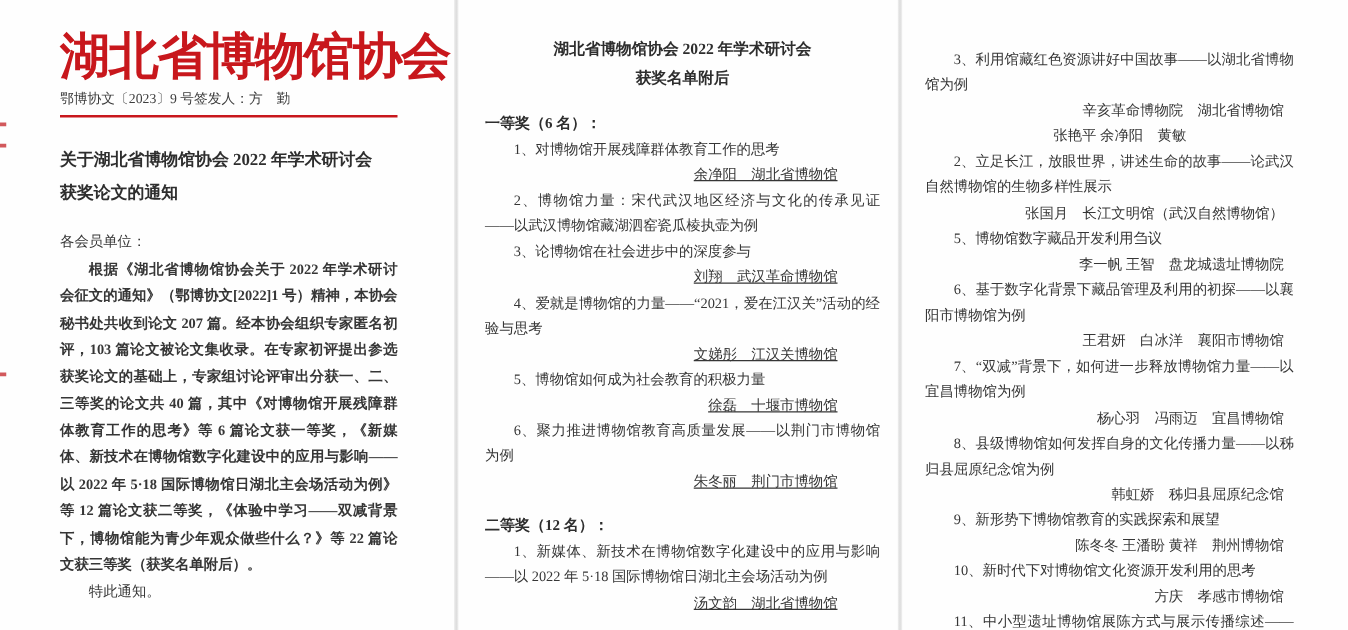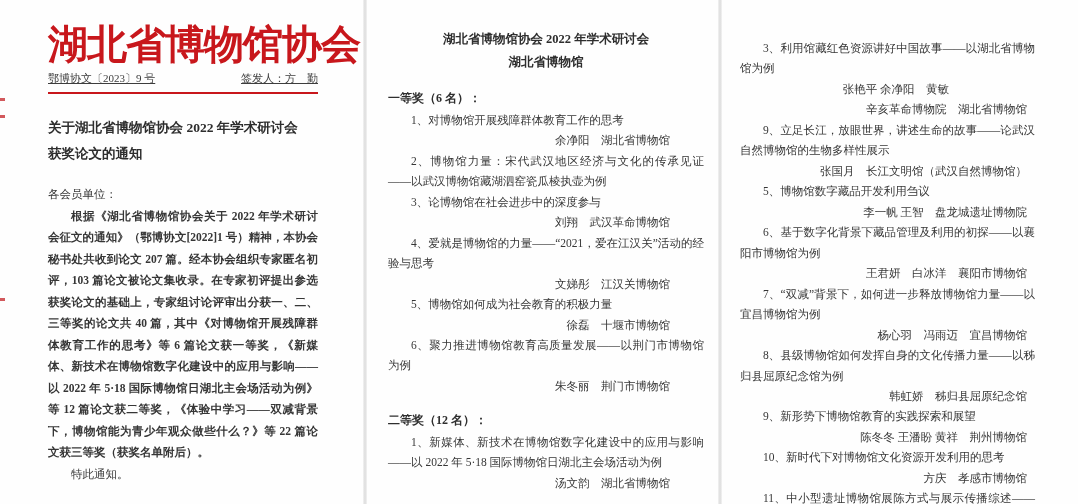--- a/index.html
+++ b/index.html
@@ -36,24 +36,22 @@
     font-weight: bold;
     color: #c8171c;
     text-align: center;
     letter-spacing: -1px;
     white-space: nowrap;
     line-height: 1.15;
   }
   .doc-line {
     margin-top: 3px;
     display: flex;
-    justify-content: space-between;
     font-size: 11px;
     color: #3d3d3d;
-    text-decoration: underline;
   }
   .red-rule {
     margin-top: 6px;
     height: 2px;
     background: #c8171c;
   }
   .notice-title {
     margin-top: 21px;
     text-align: left;
     font-weight: bold;
@@ -105,21 +103,21 @@
     font-size: 11.5px;
     line-height: 1.78;
     text-align: justify;
     text-indent: 2em;
   }
   .entry-authors {
     font-size: 11.5px;
     line-height: 1.78;
     text-align: right;
   }
-  .page2 .entry-authors { padding-right: 34px; }
+  .page2 .entry-authors { padding-right: 34px; text-decoration: underline; }
   .page3 .entry-authors { padding-right: 8px; }
   .page3 .entry-authors.inset { padding-right: 86px; }
   .page3-content { margin-top: 38px; }
 </style>
 </head>
 <body>
 
 <div class="canvas">
 
   <div class="page page1">
@@ -143,21 +141,21 @@
     <div class="body-para">根据《湖北省博物馆协会关于 2022 年学术研讨会征文的通知》（鄂博协文[2022]1 号）精神，本协会秘书处共收到论文 207 篇。经本协会组织专家匿名初评，103 篇论文被论文集收录。在专家初评提出参选获奖论文的基础上，专家组讨论评审出分获一、二、三等奖的论文共 40 篇，其中《对博物馆开展残障群体教育工作的思考》等 6 篇论文获一等奖，《新媒体、新技术在博物馆数字化建设中的应用与影响——以 2022 年 5·18 国际博物馆日湖北主会场活动为例》等 12 篇论文获二等奖，《体验中学习——双减背景下，博物馆能为青少年观众做些什么？》等 22 篇论文获三等奖（获奖名单附后）。</div>
     <div class="closing">特此通知。</div>
 
   </div>
 
   <div class="page-gap"></div>
 
   <div class="page page2">
     <div class="list-title">
       <div>湖北省博物馆协会 2022 年学术研讨会</div>
-      <div>湖北省博物馆</div>
+      <div>获奖名单附后</div>
     </div>
 
     <div class="prize-heading">一等奖（6 名）：</div>
 
     <div>
       <div class="entry-title">1、对博物馆开展残障群体教育工作的思考</div>
       <div class="entry-authors">余净阳　湖北省博物馆</div>
     </div>
     <div>
       <div class="entry-title">2、博物馆力量：宋代武汉地区经济与文化的传承见证——以武汉博物馆藏湖泗窑瓷瓜棱执壶为例</div>
@@ -188,25 +186,25 @@
 
   </div>
 
   <div class="page-gap"></div>
 
   <div class="page page3">
     <div class="page3-content">
 
       <div>
         <div class="entry-title">3、利用馆藏红色资源讲好中国故事——以湖北省博物馆为例</div>
+        <div class="entry-authors">辛亥革命博物院　湖北省博物馆</div>
         <div class="entry-authors inset">张艳平 余净阳　黄敏</div>
-        <div class="entry-authors">辛亥革命博物院　湖北省博物馆</div>
-      </div>
-      <div>
-        <div class="entry-title">9、立足长江，放眼世界，讲述生命的故事——论武汉自然博物馆的生物多样性展示</div>
+      </div>
+      <div>
+        <div class="entry-title">2、立足长江，放眼世界，讲述生命的故事——论武汉自然博物馆的生物多样性展示</div>
         <div class="entry-authors">张国月　长江文明馆（武汉自然博物馆）</div>
       </div>
       <div>
         <div class="entry-title">5、博物馆数字藏品开发利用刍议</div>
         <div class="entry-authors">李一帆 王智　盘龙城遗址博物院</div>
       </div>
       <div>
         <div class="entry-title">6、基于数字化背景下藏品管理及利用的初探——以襄阳市博物馆为例</div>
         <div class="entry-authors">王君妍　白冰洋　襄阳市博物馆</div>
       </div>

